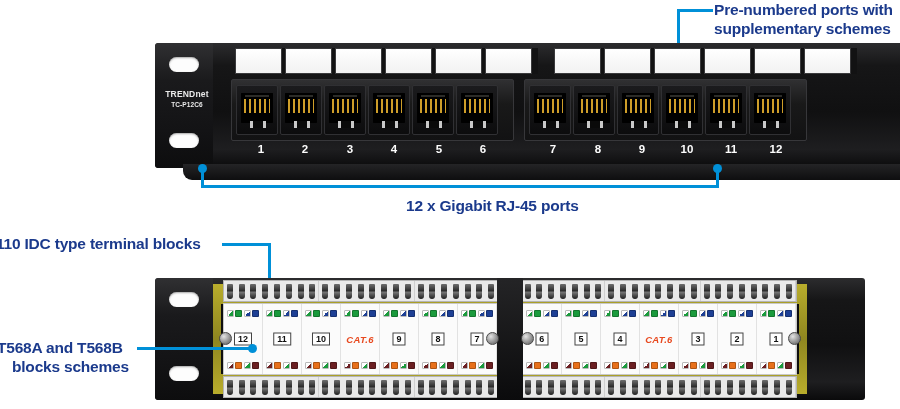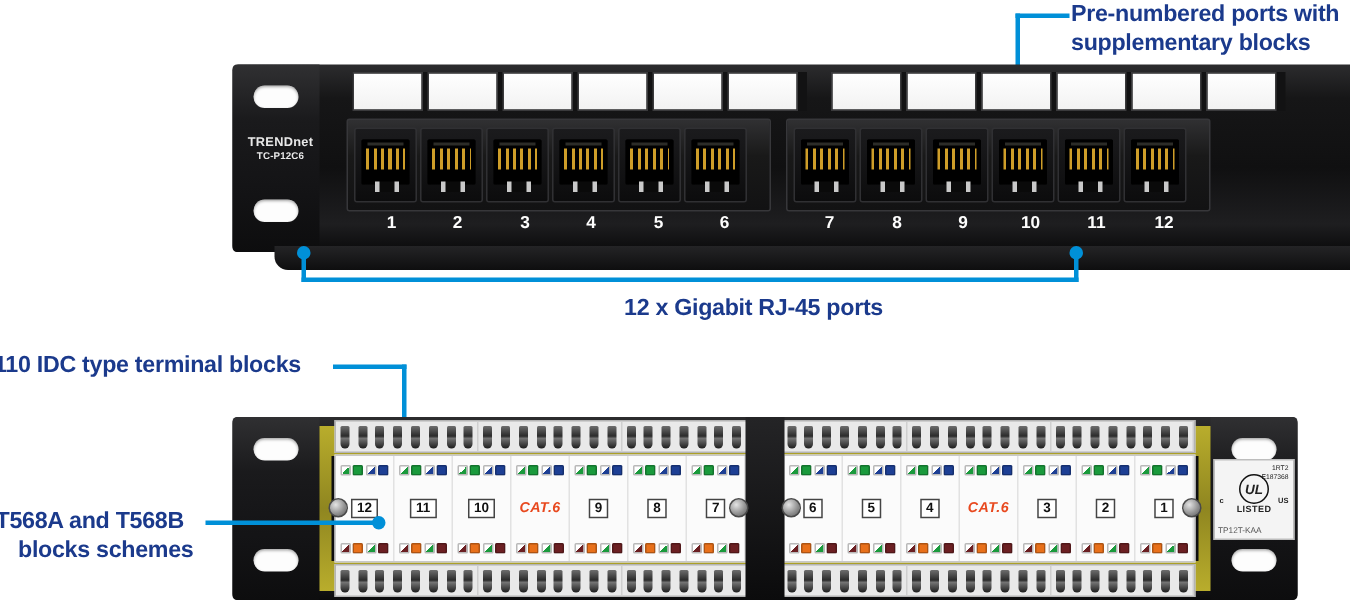--- a/index.html
+++ b/index.html
@@ -192,21 +192,21 @@
   }
   .ul-sub{ font-weight:bold; font-size:6px; letter-spacing:.3px; margin-top:1px; }
   .ul-code{ position:absolute; right:3px; top:2px; font-size:4.5px; line-height:5.5px; text-align:right; }
   .ul-cus{ position:absolute; font-size:5px; font-weight:bold; top:24px; }
   .ul-pn{ position:absolute; left:2px; bottom:2px; font-size:5.5px; color:#555; }
 </style>
 </head>
 <body>
 
 <div class="callout-text" style="left:714px; top:0px;">Pre-numbered ports with</div>
-<div class="callout-text" style="left:714px; top:19px;">supplementary blocks</div>
+<div class="callout-text" style="left:714px; top:19px;">supplementary schemes</div>
 <div class="callout-line" style="left:677px; top:9px; width:36px; height:3px;"></div>
 <div class="callout-line" style="left:677px; top:9px; width:3px; height:53px;"></div>
 <div class="callout-dot" style="left:674px; top:57px;"></div>
 
 <div class="panel" id="front-panel">
   <div class="chassis"></div>
 
   <div class="ear left">
     <div class="slot" style="top:14px;"></div>
     <div class="slot" style="top:90px;"></div>
@@ -335,49 +335,33 @@
   </div>
 
   <div class="front-lip"></div>
 </div>
 
 <div class="callout-dot" style="left:198px; top:164px;"></div>
 <div class="callout-dot" style="left:713px; top:164px;"></div>
 <div class="callout-line" style="left:201px; top:168px; width:3px; height:20px;"></div>
 <div class="callout-line" style="left:716px; top:168px; width:3px; height:20px;"></div>
 <div class="callout-line" style="left:201px; top:185px; width:518px; height:3px;"></div>
-<div class="callout-text" style="left:416px; top:196px;">12 x Gigabit RJ-45 ports</div>
+<div class="callout-text" style="left:406px; top:196px;">12 x Gigabit RJ-45 ports</div>
 
 <div class="callout-text" style="left:-4px; top:234px;">110 IDC type terminal blocks</div>
 <div class="callout-line" style="left:222px; top:243px; width:49px; height:3px;"></div>
 <div class="callout-line" style="left:268px; top:243px; width:3px; height:49px;"></div>
 <div class="callout-dot" style="left:265px; top:288px;"></div>
 
 <div class="panel" id="rear-panel">
   <div class="chassis"></div>
 
   <div class="ear left">
     <div class="slot" style="top:14px;"></div>
     <div class="slot" style="top:88px;"></div>
-  </div>
-  <div class="ear right">
-    <div class="slot" style="top:14px;"></div>
-    <div class="slot" style="top:88px;"></div>
-
-    <div class="ul-label">
-      <div class="ul-code">
-        <span>1RT2</span><br>
-        <span>E187368</span>
-      </div>
-      <div class="ul-cus" style="left:3px;">c</div>
-      <div class="ul-cus" style="right:3px;">US</div>
-      <div class="ul-mark">UL</div>
-      <div class="ul-sub">LISTED</div>
-      <div class="ul-pn">TP12T-KAA</div>
-    </div>
   </div>
 
   <div class="rear-body">
     <div class="pcb">
       <div class="pcb-inner"></div>
     </div>
 
     <div class="idc-row top">
       <div class="idc-seg">
         <span class="idc-clip"></span>

